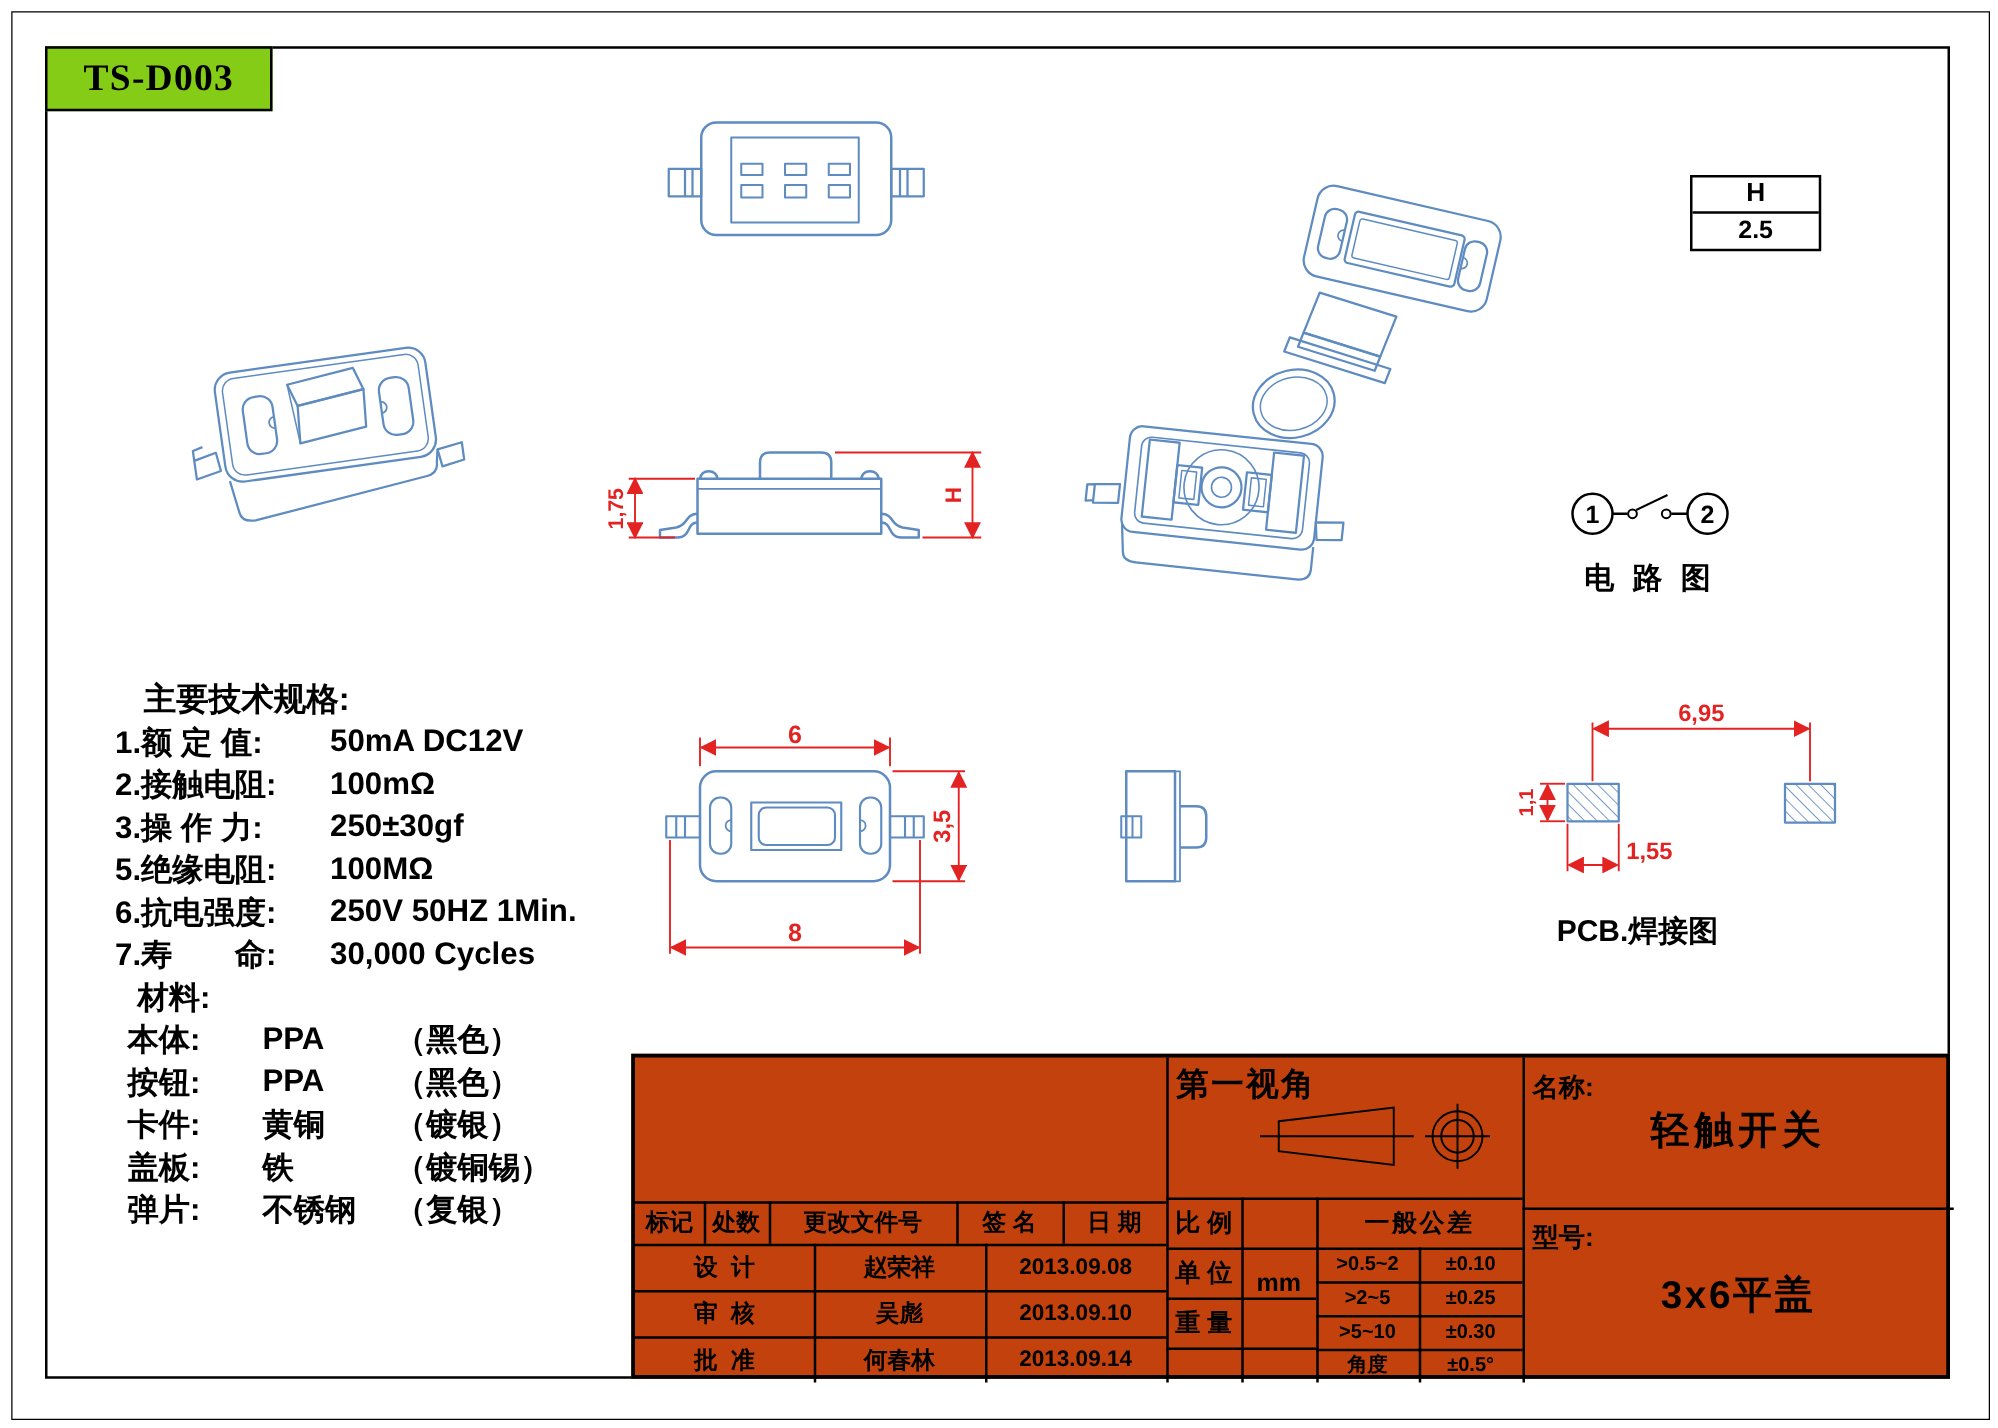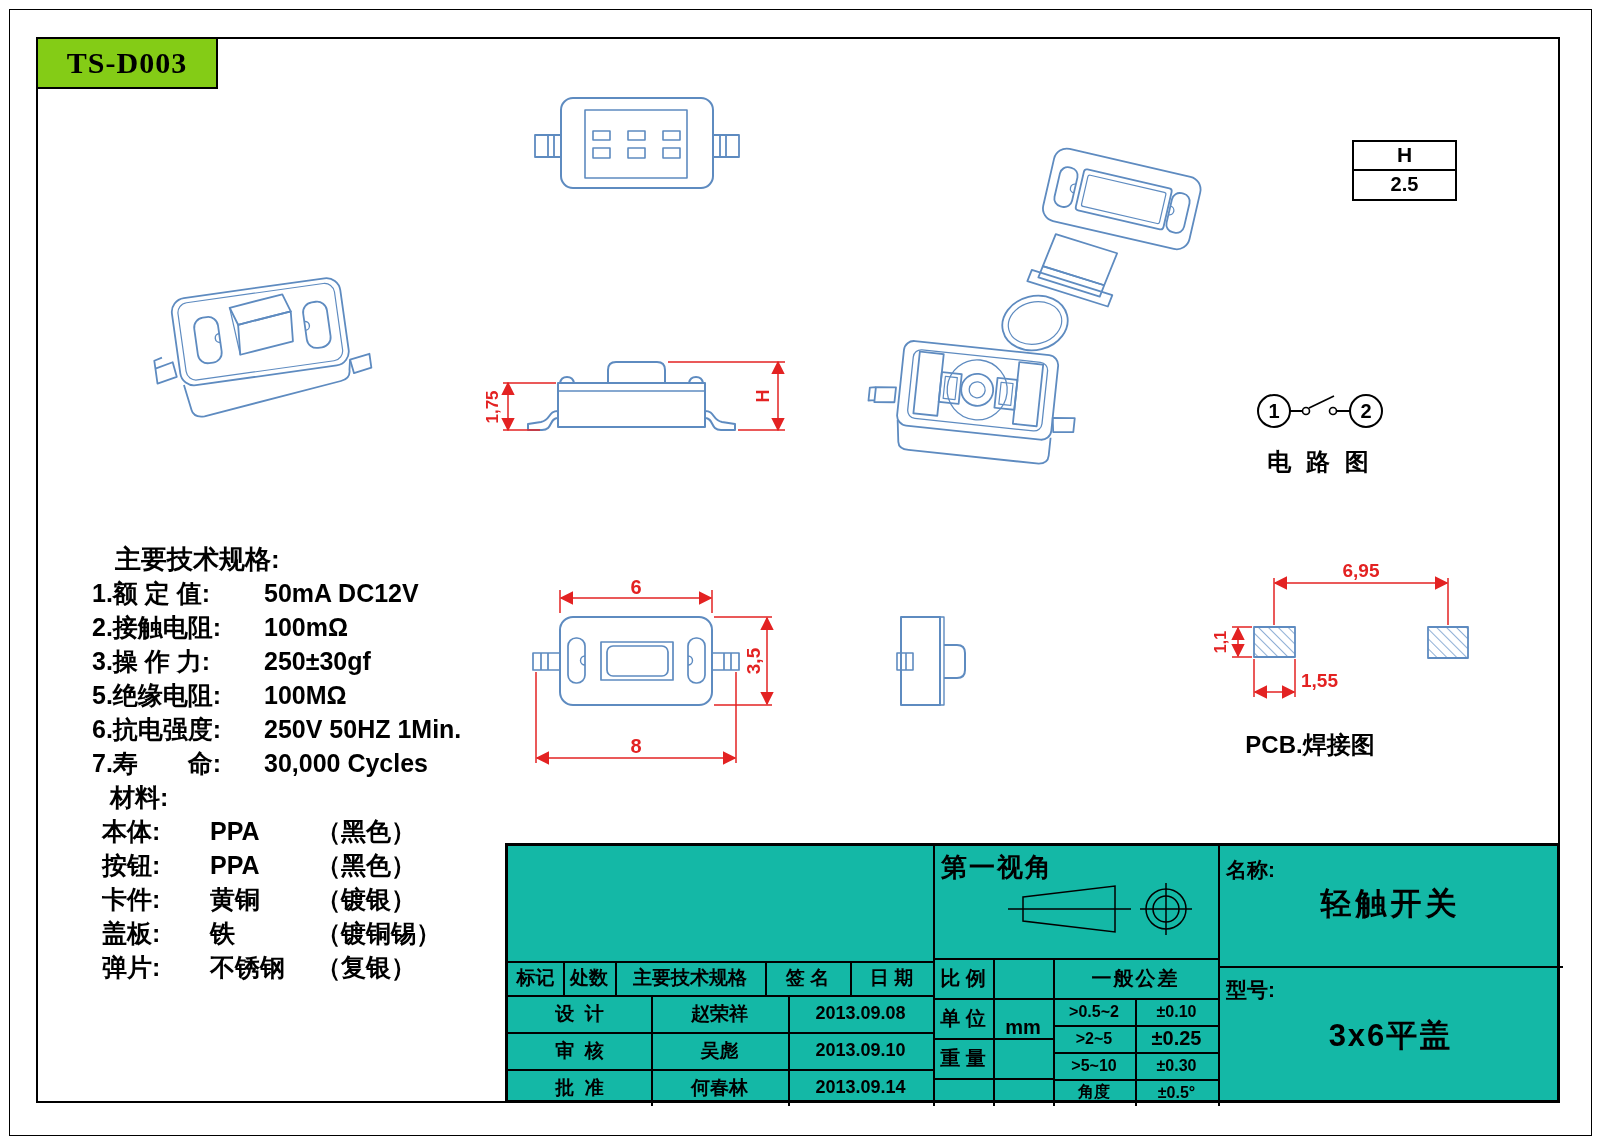--- a/index.html
+++ b/index.html
@@ -239,21 +239,21 @@
     <div class="spec-row"><span class="spec-label">6.抗电强度:</span><span>250V 50HZ 1Min.</span></div>
     <div class="spec-row"><span class="spec-label">7.寿　　命:</span><span>30,000 Cycles</span></div>
     <div class="spec-row" style="padding-left:18px">材料:</div>
     <div class="spec-row"><span class="mat-part">本体:</span><span class="mat-material">PPA</span><span>（黑色）</span></div>
     <div class="spec-row"><span class="mat-part">按钮:</span><span class="mat-material">PPA</span><span>（黑色）</span></div>
     <div class="spec-row"><span class="mat-part">卡件:</span><span class="mat-material">黄铜</span><span>（镀银）</span></div>
     <div class="spec-row"><span class="mat-part">盖板:</span><span class="mat-material">铁</span><span>（镀铜锡）</span></div>
     <div class="spec-row"><span class="mat-part">弹片:</span><span class="mat-material">不锈钢</span><span>（复银）</span></div>
   </div>
 
-  <div class="abs" style="left:505px;top:843px;width:1055px;height:260px;border:3px solid #000;background:#14b8a6">
+  <div class="abs" style="left:505px;top:843px;width:1055px;height:260px;border:3px solid #000;background:#c2410c">
 
     <div class="vl" style="left:425px;top:0;height:260px"></div>
     <div class="vl" style="left:710px;top:0;height:260px"></div>
 
     <div class="hl" style="left:0;top:115px;width:425px"></div>
     <div class="hl" style="left:0;top:149px;width:425px"></div>
     <div class="hl" style="left:0;top:186px;width:425px"></div>
     <div class="hl" style="left:0;top:223px;width:425px"></div>
     <div class="vl" style="left:55px;top:115px;height:34px"></div>
     <div class="vl" style="left:107px;top:115px;height:34px"></div>
@@ -280,21 +280,21 @@
       <path d="M50,19 L142,8 L142,54 L50,43 Z"></path>
       <line x1="35" y1="31" x2="158" y2="31"></line>
       <circle cx="193" cy="31" r="20"></circle>
       <circle cx="193" cy="31" r="13"></circle>
       <line x1="167" y1="31" x2="219" y2="31"></line>
       <line x1="193" y1="5" x2="193" y2="57"></line>
     </svg>
 
     <div class="cl" style="left:0;top:115px;width:55px;height:34px;font-size:19px">标记</div>
     <div class="cl" style="left:55px;top:115px;width:52px;height:34px;font-size:19px">处数</div>
-    <div class="cl" style="left:107px;top:115px;width:150px;height:34px;font-size:19px">主要技术规格</div>
+    <div class="cl" style="left:107px;top:115px;width:150px;height:34px;font-size:19px">更改文件号</div>
     <div class="cl" style="left:257px;top:115px;width:85px;height:34px;font-size:19px">签 名</div>
     <div class="cl" style="left:342px;top:115px;width:83px;height:34px;font-size:19px">日 期</div>
 
     <div class="cl" style="left:0;top:149px;width:143px;height:37px;font-size:19px">设  计</div>
     <div class="cl" style="left:143px;top:149px;width:137px;height:37px;font-size:19px">赵荣祥</div>
     <div class="cl" style="left:280px;top:149px;width:145px;height:37px;font-size:18px">2013.09.08</div>
     <div class="cl" style="left:0;top:186px;width:143px;height:37px;font-size:19px">审  核</div>
     <div class="cl" style="left:143px;top:186px;width:137px;height:37px;font-size:19px">吴彪</div>
     <div class="cl" style="left:280px;top:186px;width:145px;height:37px;font-size:18px">2013.09.10</div>
     <div class="cl" style="left:0;top:223px;width:143px;height:37px;font-size:19px">批  准</div>
@@ -303,21 +303,21 @@
 
     <div class="cl" style="left:425px;top:112px;width:60px;height:40px;font-size:20px">比 例</div>
     <div class="cl" style="left:425px;top:152px;width:60px;height:40px;font-size:20px">单 位</div>
     <div class="cl" style="left:485px;top:152px;width:60px;height:58px;font-size:20px">mm</div>
     <div class="cl" style="left:425px;top:192px;width:60px;height:40px;font-size:20px">重 量</div>
 
     <div class="cl" style="left:545px;top:112px;width:165px;height:40px;font-size:20px;letter-spacing:2px">一般公差</div>
     <div class="cl" style="left:545px;top:152px;width:82px;height:27px;font-size:16px">&gt;0.5~2</div>
     <div class="cl" style="left:627px;top:152px;width:83px;height:27px;font-size:16px">±0.10</div>
     <div class="cl" style="left:545px;top:179px;width:82px;height:27px;font-size:16px">&gt;2~5</div>
-    <div class="cl" style="left:627px;top:179px;width:83px;height:27px;font-size:20px">±0.25</div>
+    <div class="cl" style="left:627px;top:179px;width:83px;height:27px;font-size:16px">±0.25</div>
     <div class="cl" style="left:545px;top:206px;width:82px;height:27px;font-size:16px">&gt;5~10</div>
     <div class="cl" style="left:627px;top:206px;width:83px;height:27px;font-size:16px">±0.30</div>
     <div class="cl" style="left:545px;top:233px;width:82px;height:27px;font-size:16px">角度</div>
     <div class="cl" style="left:627px;top:233px;width:83px;height:27px;font-size:16px">±0.5°</div>
 
     <div class="cl" style="left:718px;top:10px;width:80px;height:28px;font-size:21px;justify-content:flex-start">名称:</div>
     <div class="cl" style="left:710px;top:28px;width:345px;height:60px;font-size:31px;letter-spacing:4px">轻触开关</div>
     <div class="cl" style="left:718px;top:130px;width:80px;height:28px;font-size:21px;justify-content:flex-start">型号:</div>
     <div class="cl" style="left:710px;top:160px;width:345px;height:60px;font-size:31px;letter-spacing:2px">3x6平盖</div>
   </div>

